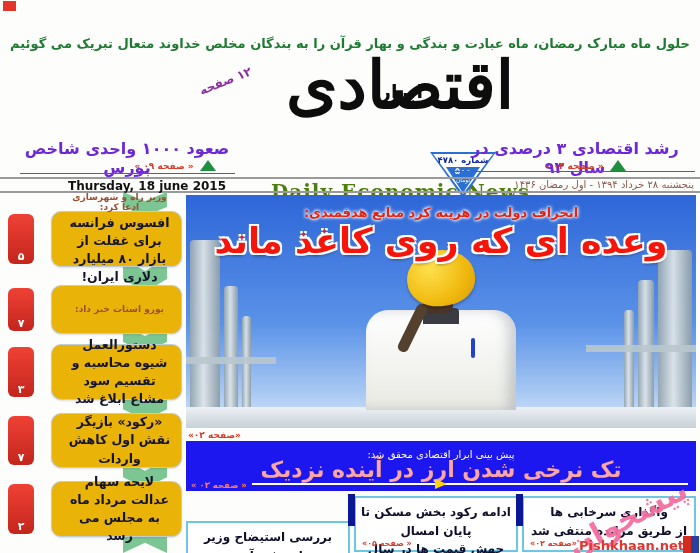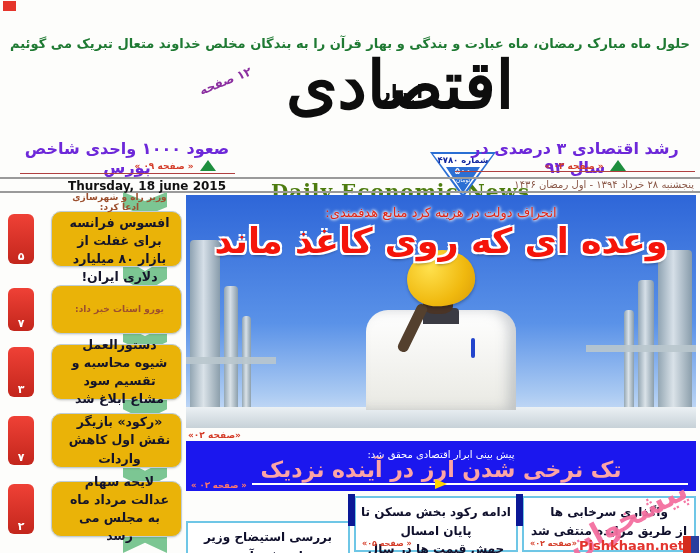--- a/index.html
+++ b/index.html
@@ -71,21 +71,21 @@
          box-shadow:inset -8px 0 12px rgba(120,130,140,.35);}
   .worker .collar{position:absolute;left:62px;top:58px;width:36px;height:16px;background:#3b3b43;
          border-radius:4px 4px 0 0;}
   .worker .helmet{position:absolute;left:46px;top:0;width:68px;height:56px;
          background:radial-gradient(circle at 35% 30%,#ffe14d,#f0b90f 60%,#d99a06);
          border-radius:50% 50% 46% 46%;transform:rotate(-6deg);box-shadow:0 2px 3px rgba(0,0,0,.25);}
   .worker .face{position:absolute;left:62px;top:44px;width:30px;height:20px;background:#4a3426;border-radius:40%;}
   .worker .arm{position:absolute;left:46px;top:52px;width:11px;height:52px;background:#54402e;
          border-radius:5px;transform:rotate(26deg);}
   .worker .pen{position:absolute;left:110px;top:88px;width:4px;height:20px;background:#2244cc;border-radius:2px;}
-  .lead-kicker{left:0;right:0;top:10px;text-align:center;color:#e02414;font-weight:normal;font-size:13px;
+  .lead-kicker{left:0;right:0;top:10px;text-align:center;color:#e02414;font-weight:bold;font-size:13px;
          text-shadow:0 0 3px #fff,0 0 3px #fff,0 0 4px #fff;}
   .lead-headline{left:0;right:0;top:26px;text-align:center;color:#f5150a;font-weight:900;font-size:35px;
          text-shadow:-2px -2px 0 #fff,2px -2px 0 #fff,-2px 2px 0 #fff,2px 2px 0 #fff,0 3px 3px rgba(0,0,0,.35);}
   .photo-tag{left:188px;top:430px;}
   
   .blue-strip{left:186px;top:441px;width:510px;height:50px;background:#1b17ee;}
   .bs-kicker{left:0;right:0;top:8px;text-align:center;color:#fff;font-size:10px;}
   .bs-headline{left:0;right:0;top:16px;text-align:center;color:#fca5a5;font-weight:900;font-size:22px;}
   .bs-line{position:absolute;left:66px;right:8px;bottom:6px;height:2px;background:#fff;}
   .bs-arrow{position:absolute;left:50%;bottom:2px;transform:translateX(-50%);width:0;height:0;

